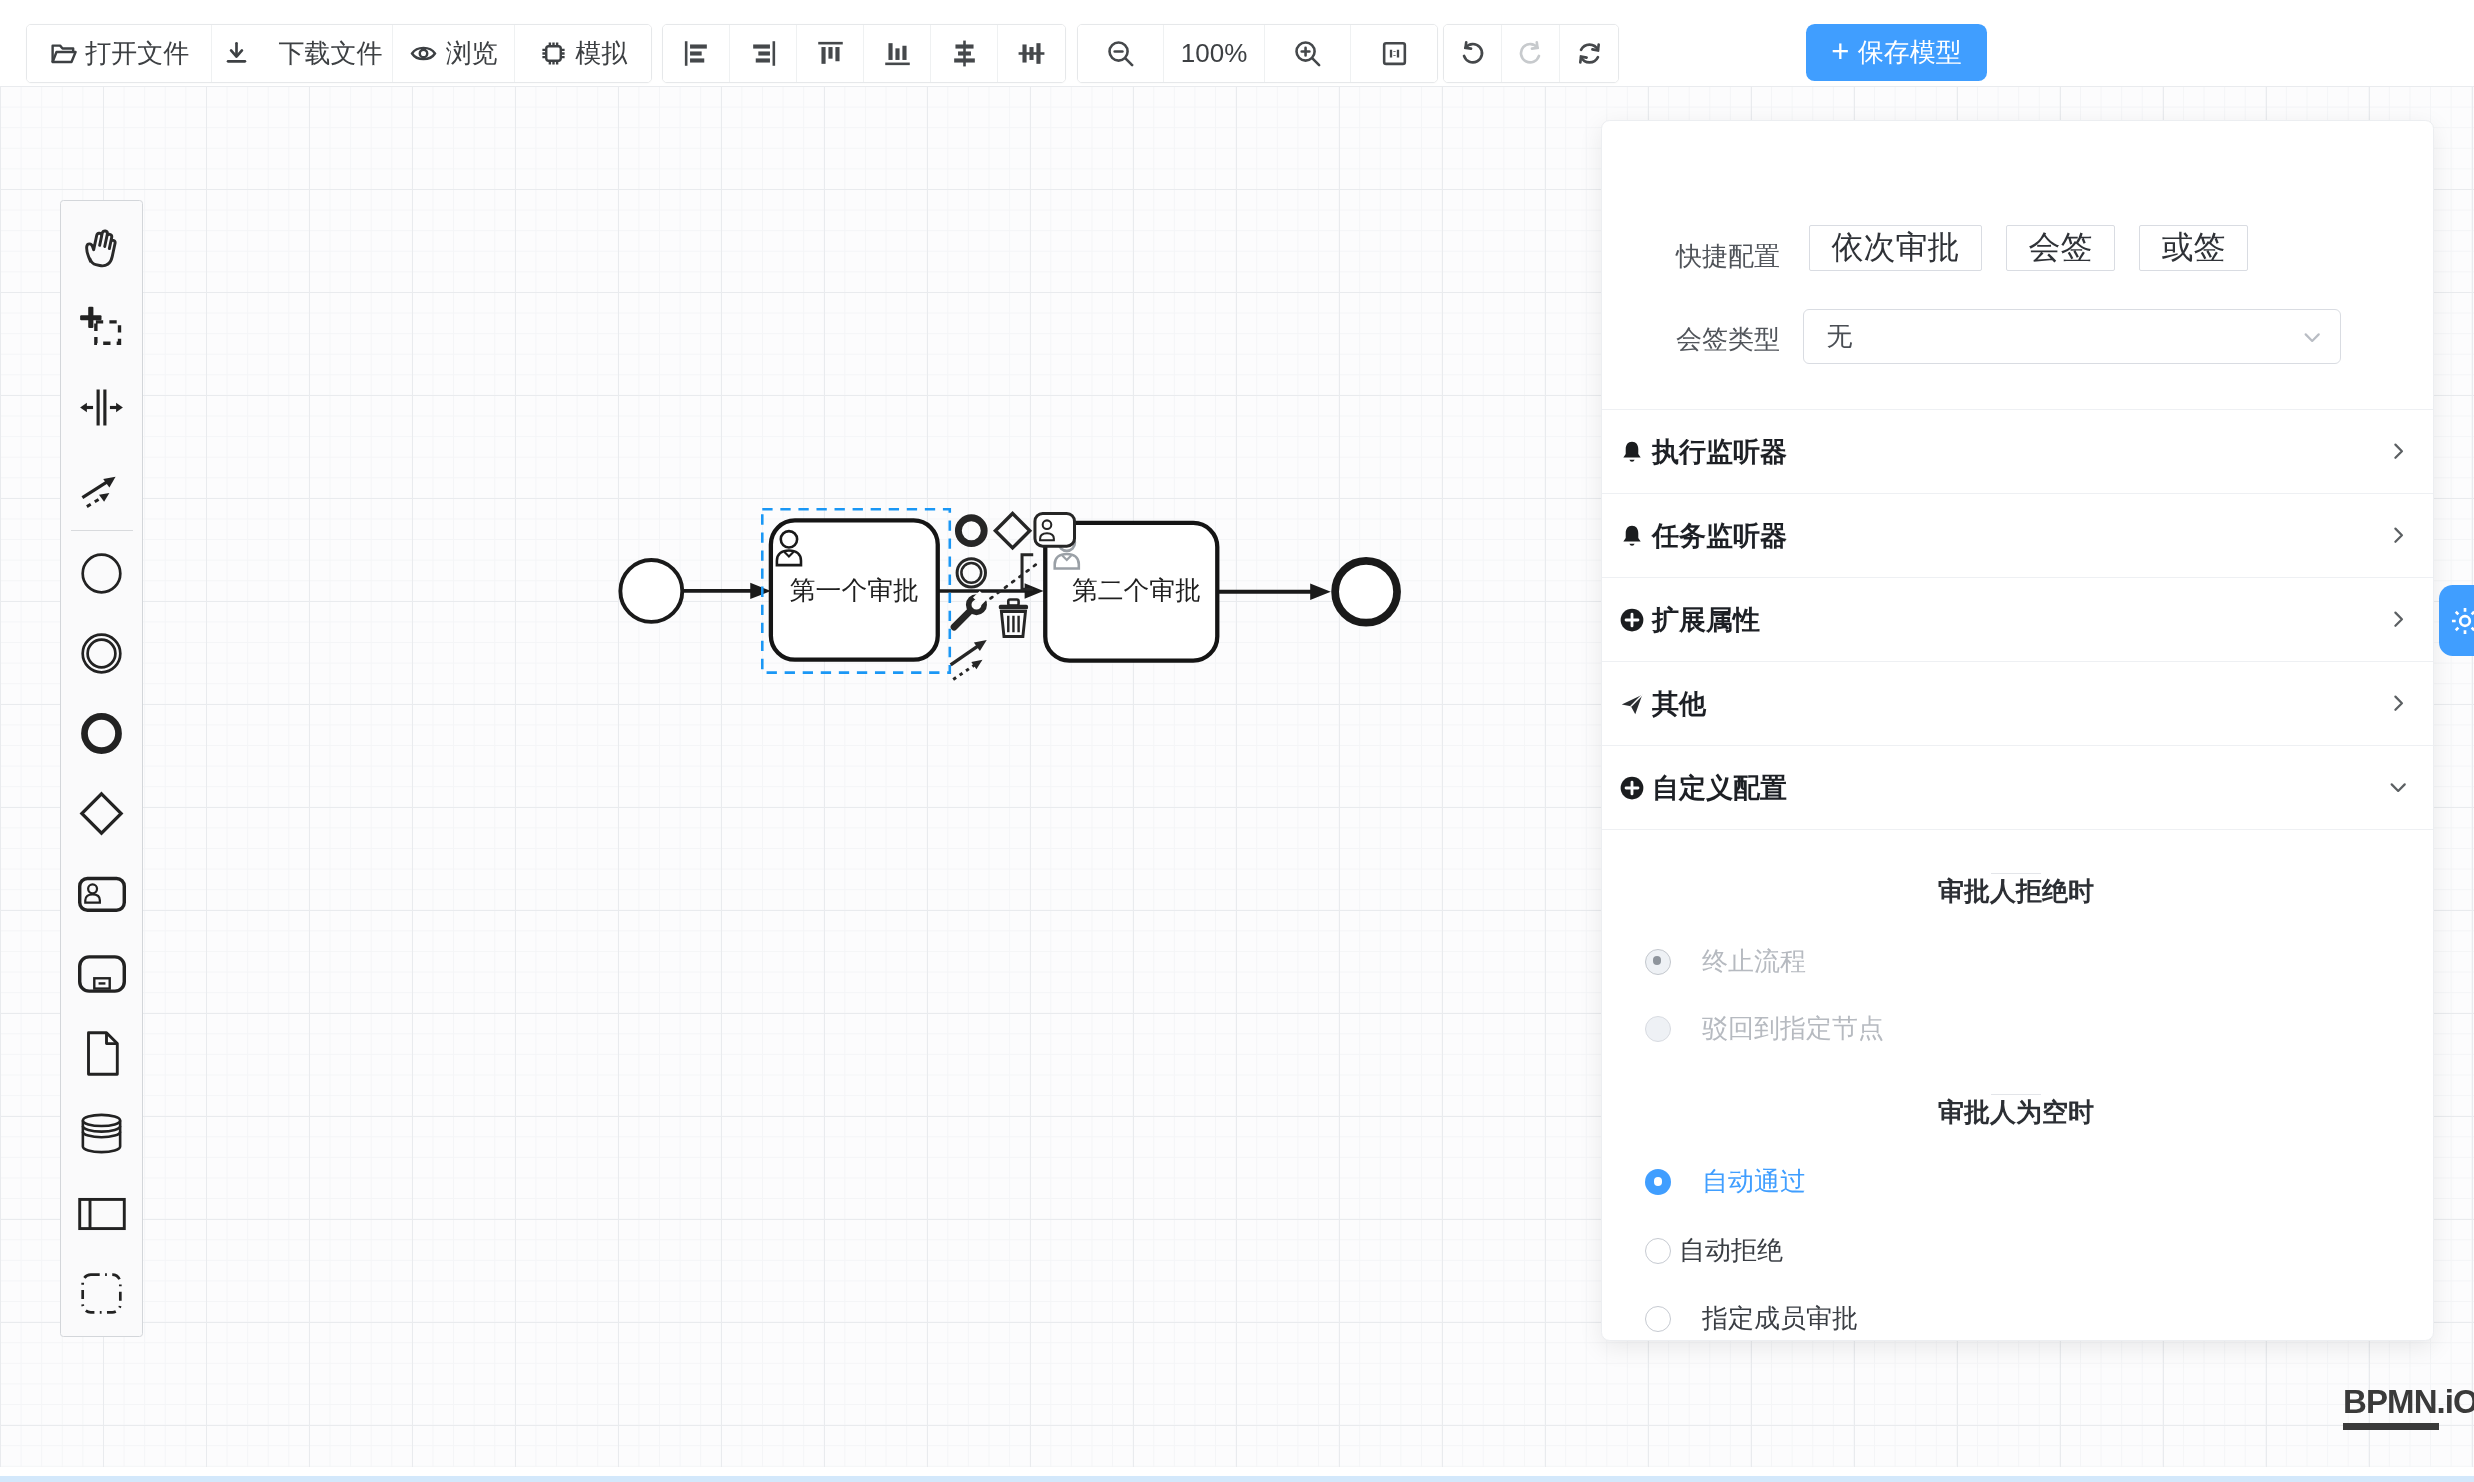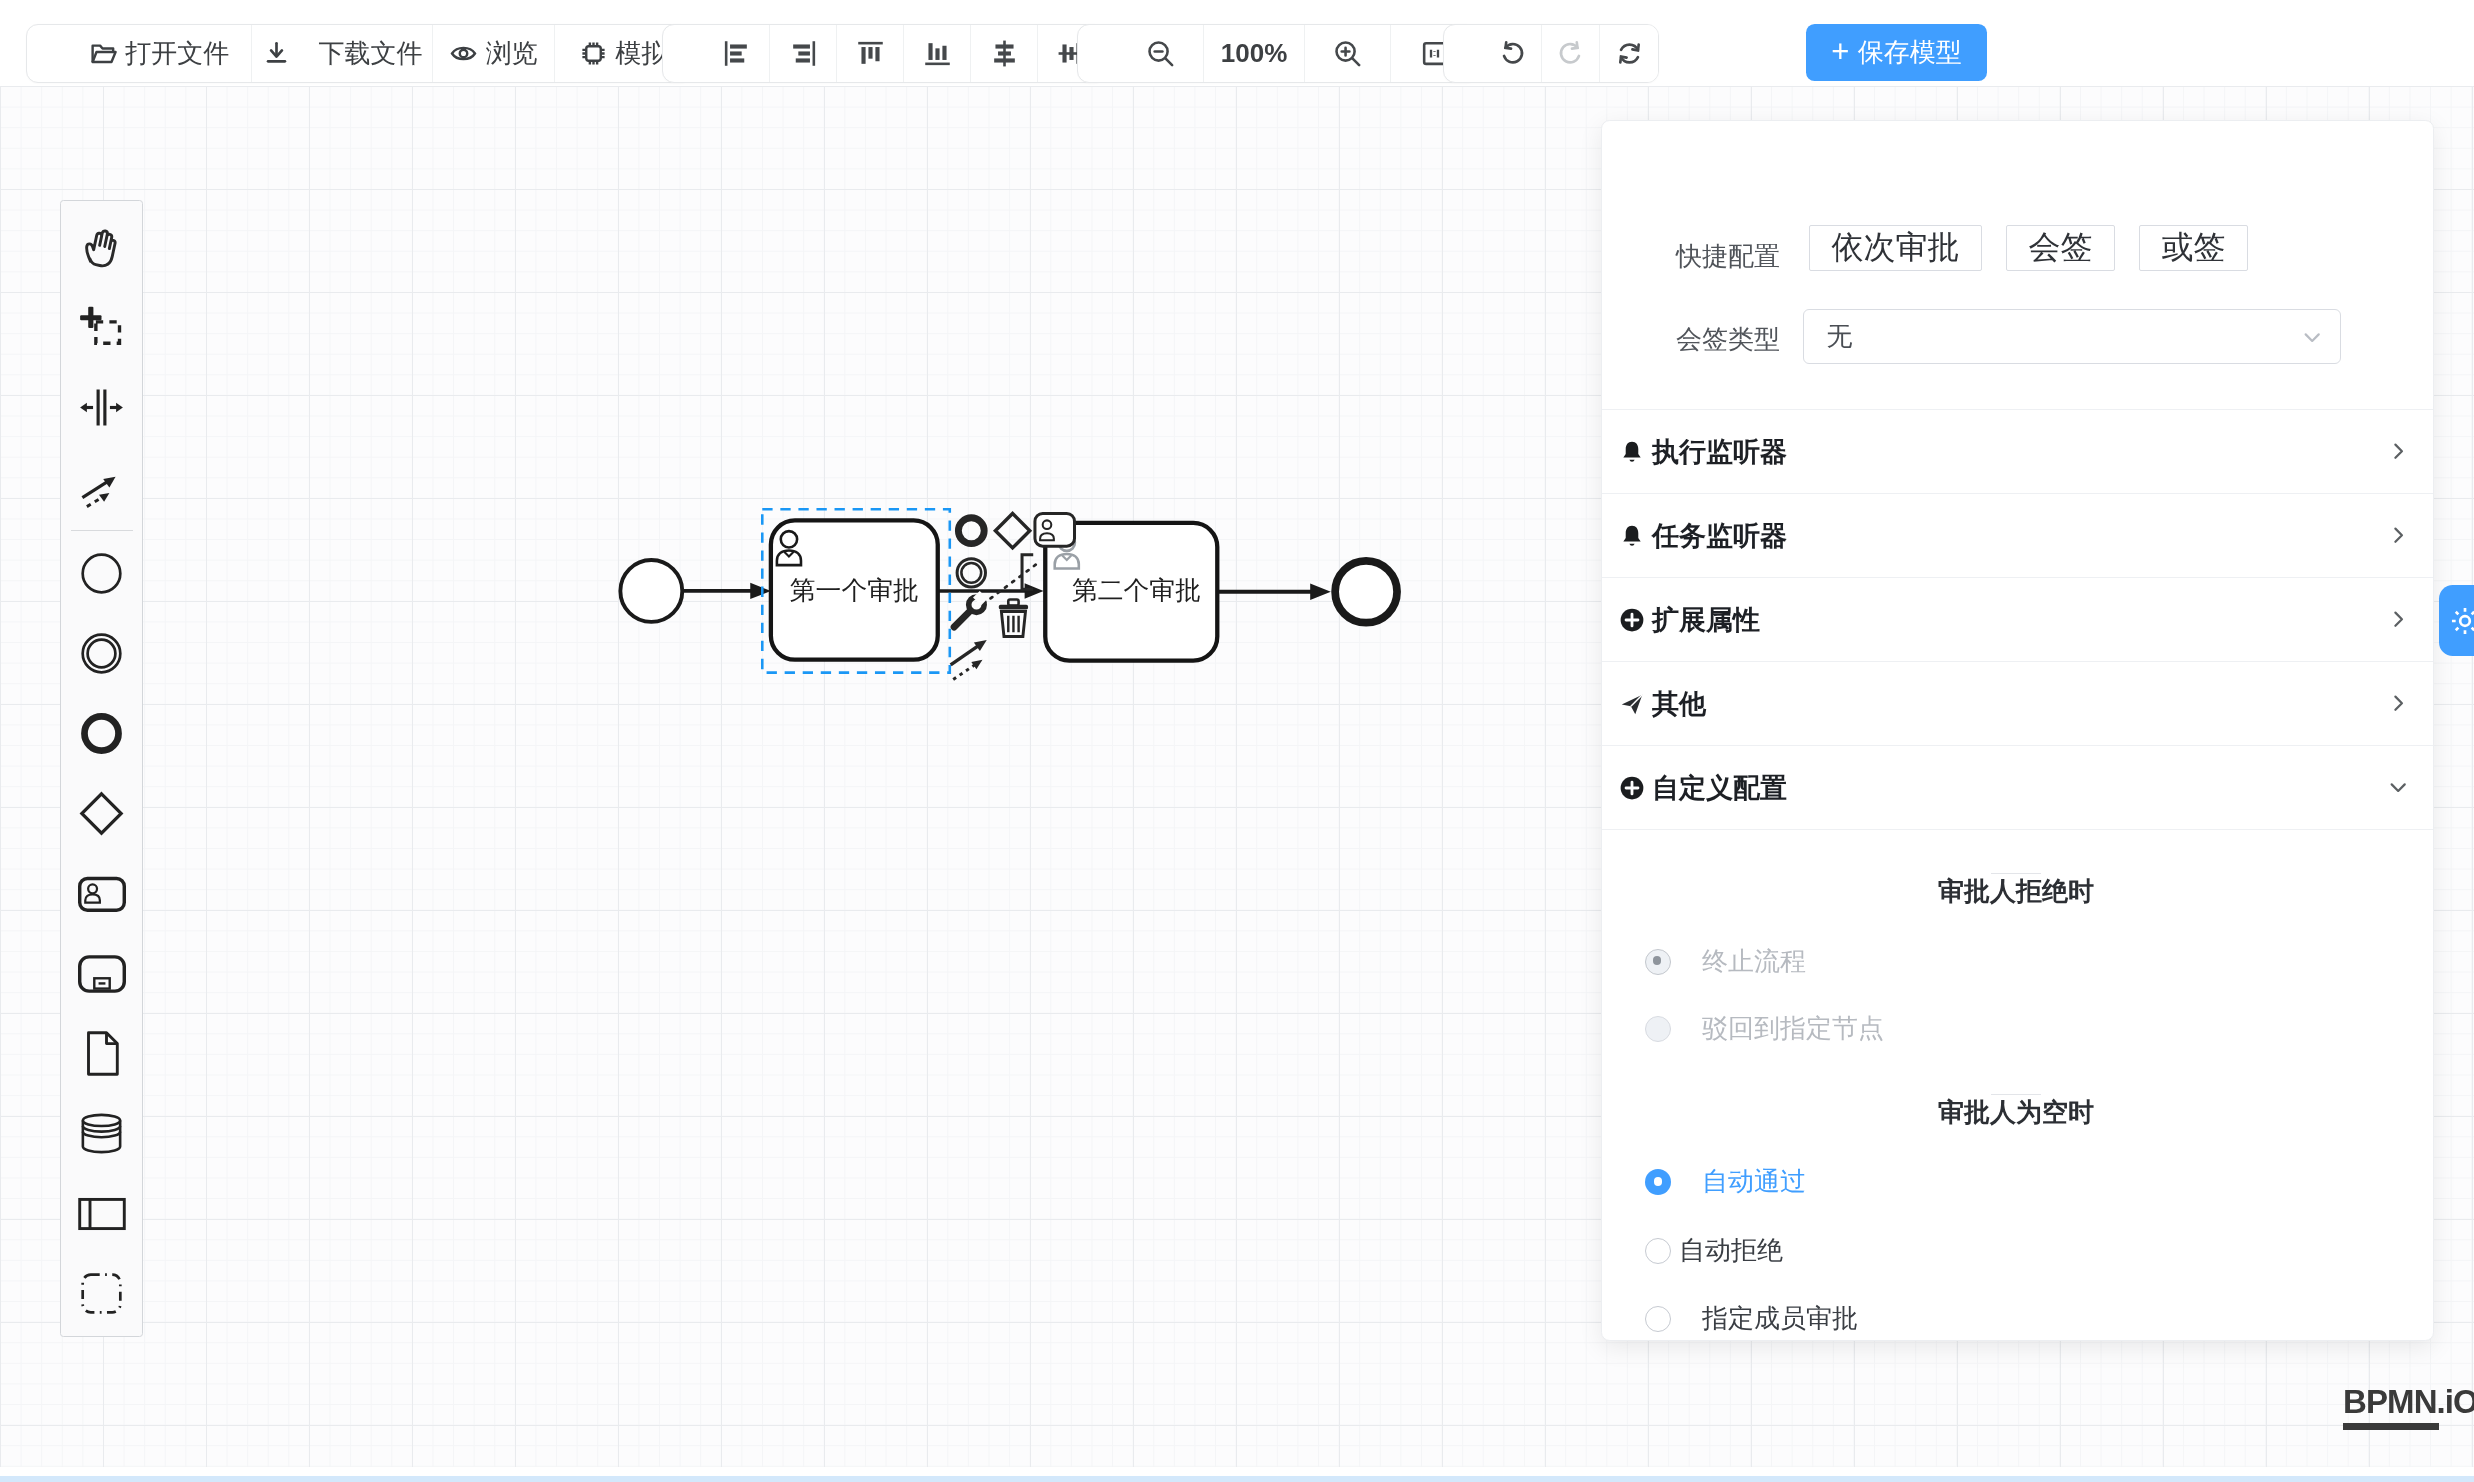--- a/index.html
+++ b/index.html
@@ -16,23 +16,22 @@
       linear-gradient(#e9ebee 0.9px, transparent 0.9px),
       linear-gradient(90deg,#e9ebee 0.9px, transparent 0.9px),
       linear-gradient(#f4f5f7 0.9px, transparent 0.9px),
       linear-gradient(90deg,#f4f5f7 0.9px, transparent 0.9px);
     background-size:103px 103px,103px 103px,20.6px 20.6px,20.6px 20.6px;
   }
   .bottom-bar{position:absolute;left:0;top:1476px;width:2475px;height:6px;background:#d3e8fb;}
   
   .tgroup{
     position:absolute;top:24px;height:57px;display:flex;align-items:stretch;
-    background:#fff;border:0.9px solid #e6e8ea;border-radius:12px;overflow:hidden;z-index:4;
+    background:#fff;border:0.9px solid #e6e8ea;border-radius:5px;overflow:hidden;z-index:4;
     box-shadow:0 0.9px 1.7px rgba(0,0,0,.02);
-    padding-left:40px;
   }
   .tbtn{
     display:flex;align-items:center;justify-content:center;gap:7.7px;
     background:#fff;border:none;border-right:0.9px solid #eff1f2;cursor:pointer;
     font-size:26px;color:#3d4043;font-family:inherit;padding:0;
   }
   .tbtn:last-child{border-right:none;text-align:center;}
   .tbtn svg{flex:none;}
   .zoom-level{display:flex;align-items:center;justify-content:center;font-size:26px;color:#3d4043;border-right:0.9px solid #eff1f2;}
   .save-btn{
@@ -178,21 +177,21 @@
   <button class="tbtn" style="width:67px;">
     <svg width="31" height="31" viewBox="0 0 24 24" fill="#45484b">
         <rect x="2" y="11" width="20" height="2"></rect>
         <rect x="5" y="5" width="3.2" height="14"></rect>
         <rect x="10.4" y="7" width="3.2" height="10"></rect>
         <rect x="15.8" y="4" width="3.2" height="16"></rect>
       </svg>
   </button>
 </div>
 
-<div class="tgroup" style="left:1077px;font-weight:bold;">
+<div class="tgroup" style="left:1077px;">
   <button class="tbtn" style="width:86px;">
     <svg width="31" height="31" viewBox="0 0 24 24" fill="none" stroke="#45484b" stroke-width="2" stroke-linecap="round">
         <circle cx="10.5" cy="10.5" r="7"></circle>
         <path d="M15.8 15.8 L21 21"></path>
         <path d="M7.5 10.5 H13.5"></path>
       </svg>
   </button>
   <div class="zoom-level" style="width:100px;">
     <span>100%</span>
   </div>

